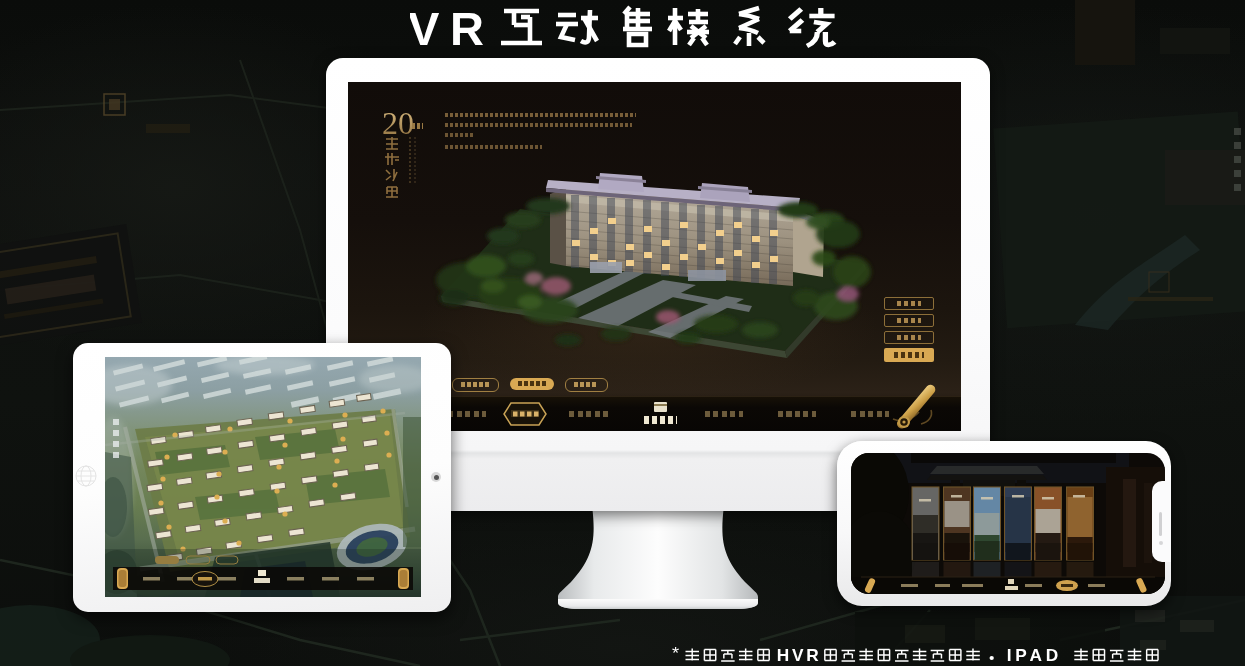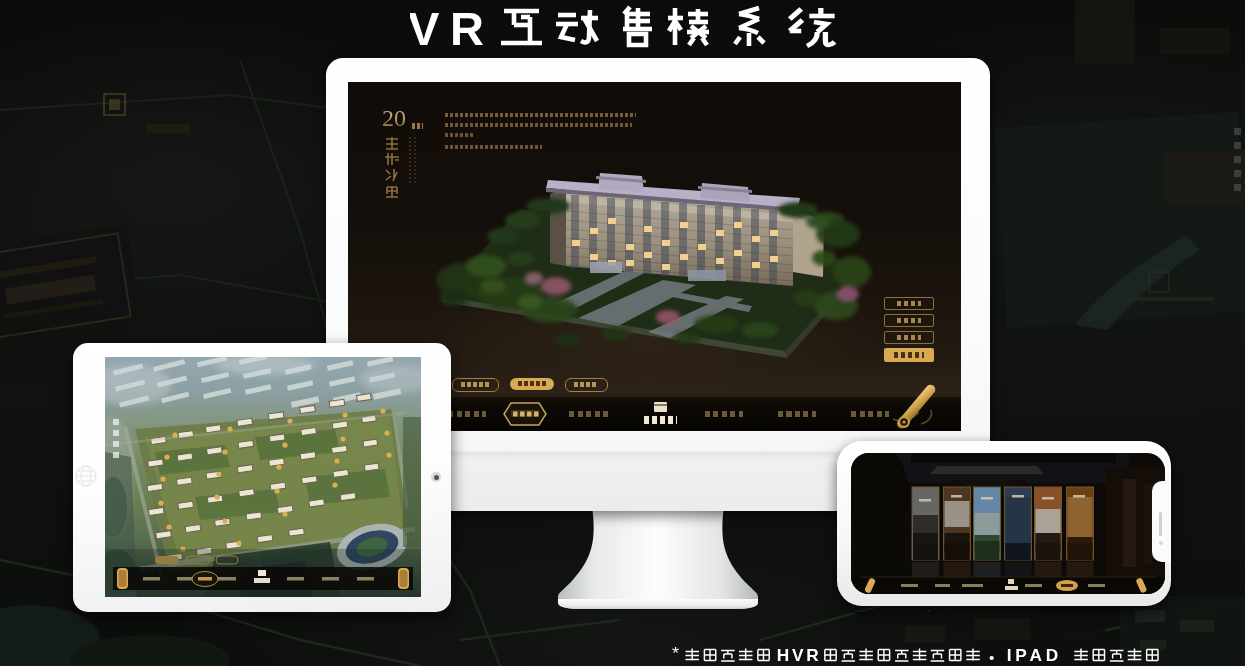--- a/index.html
+++ b/index.html
@@ -182,21 +182,21 @@
   background:linear-gradient(180deg,#ffffff 0%,#fbfbfc 60%,#f6f6f7 86.5%,#e3e4e5 87.2%,#f0f0f1 88.5%,#ececee 100%);
   box-shadow:0 4px 14px rgba(0,0,0,0.55);"></div>
 
 <div class="abs" id="screen" style="left:348px;top:82px;width:613px;height:349px;overflow:hidden;
   background:linear-gradient(180deg,#110c09 0%,#150f0b 40%,#1c150e 65%,#231b12 80%,#2b2117 89%,#1a140c 95%,#0c0906 100%);">
 
   <div class="abs" style="left:70px;top:170px;width:460px;height:150px;border-radius:50%;
     background:radial-gradient(closest-side,rgba(62,46,28,.5),rgba(0,0,0,0));"></div>
 
   <div class="abs" id="lou20" style="left:34px;top:23px;">
-    <span style="font-family:'Liberation Serif',serif;font-size:24px;font-weight:normal;
+    <span style="font-family:'Liberation Serif',serif;font-size:32px;font-weight:normal;
       background:linear-gradient(180deg,#e2c488,#8d6d3c);-webkit-background-clip:text;color:transparent;">20</span>
   </div>
   <div class="abs" style="left:64px;top:41px;width:11px;height:6px;
      background:repeating-linear-gradient(to right,#9a7a44 0 3px,transparent 3px 5px);"></div>
 
   <svg class="abs" style="left:36px;top:54px" width="16" height="142" viewBox="0 0 16 142">
     <g stroke="#8f6f3f" stroke-width="1.6" fill="none">
       <g>
           <path d="M2,3 H14 M2,8 H14 M2,13 H14 M8,1 V13"></path>
         </g>

